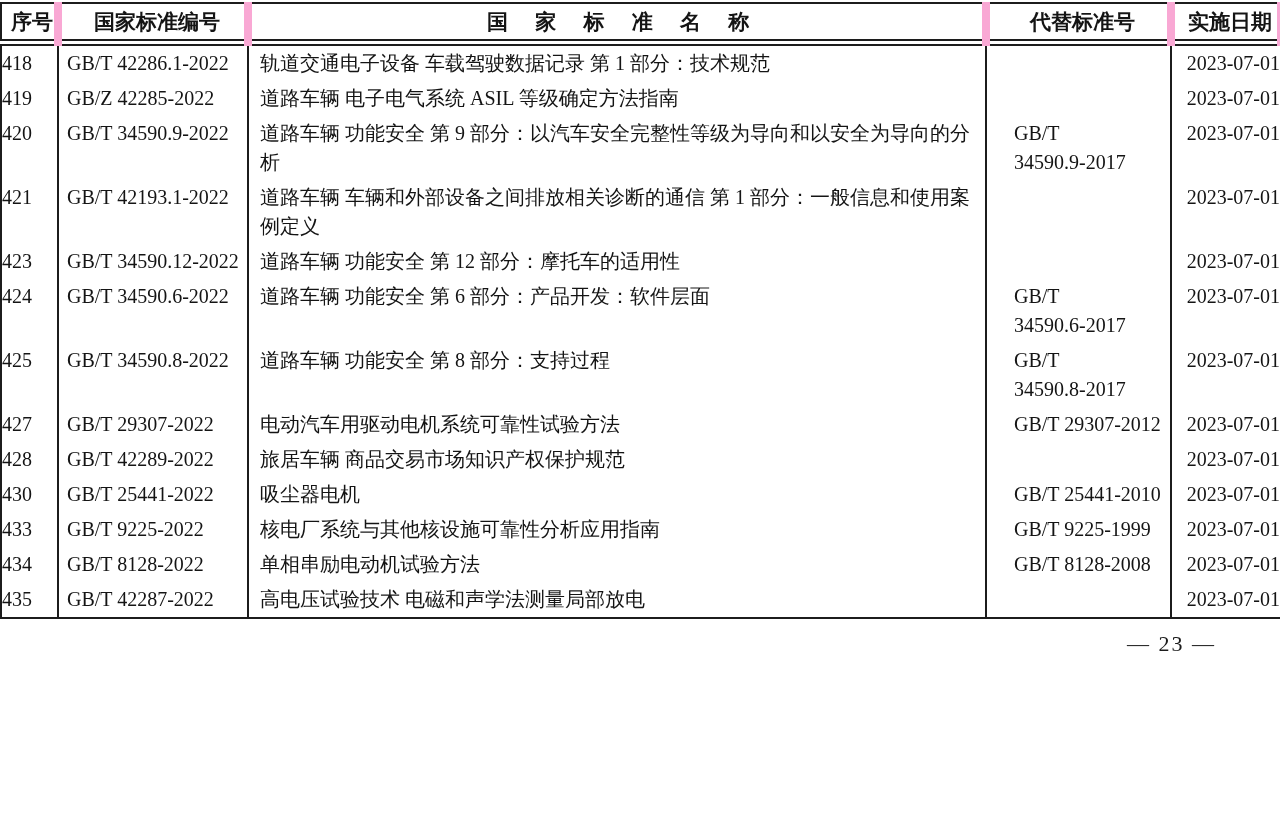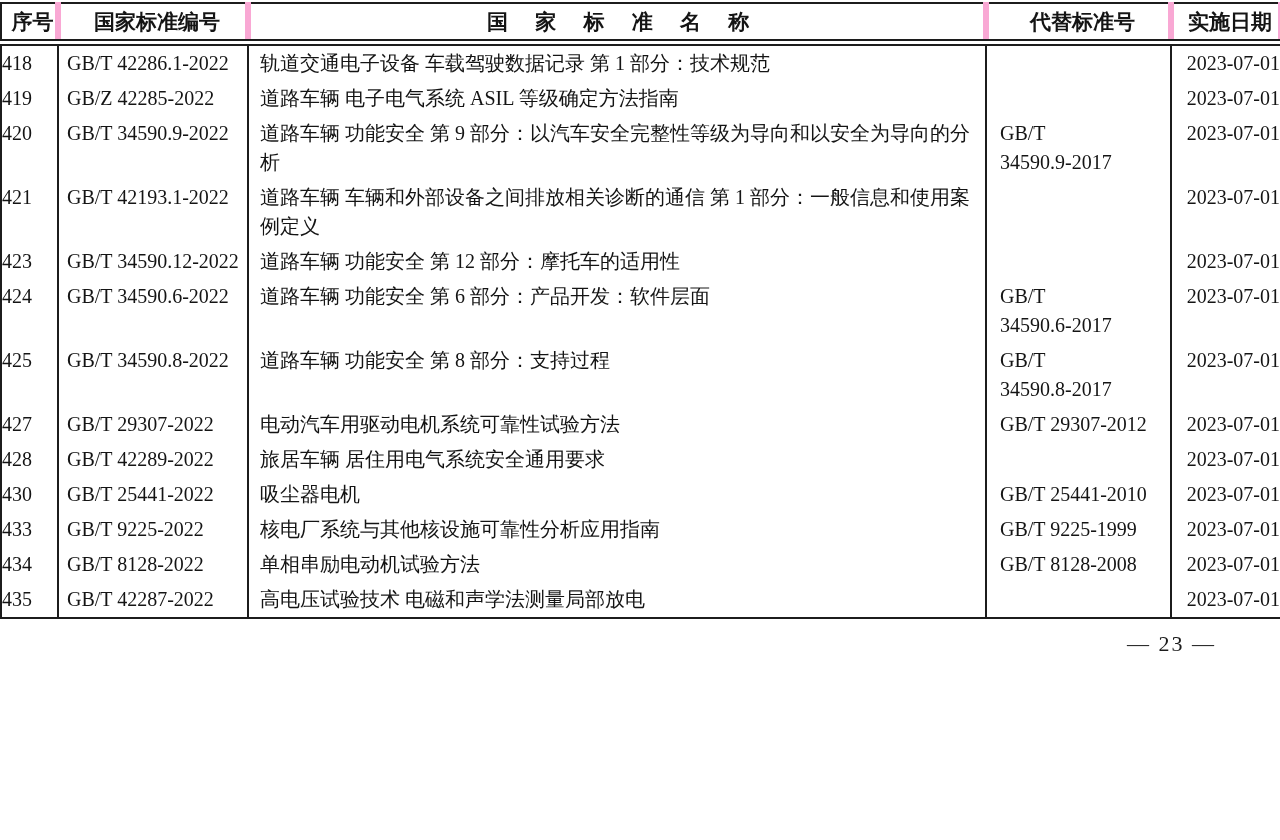--- a/index.html
+++ b/index.html
@@ -20,40 +20,40 @@
     border: 2px solid #1c1c1c;
     margin-top: 2px;
   }
   th {
     font-weight: bold;
     font-size: 21px;
     line-height: 26px;
     padding: 5px 0 4px 8px;
     text-align: center;
     border-left: 2px solid #1c1c1c;
-    border-right: 6px solid #f9a8d4;
+    border-right: 8px solid #f9a8d4;
     border-bottom: 7px double #1c1c1c;
     white-space: nowrap;
     overflow: hidden;
   }
   th.h-name { letter-spacing: 6px; word-spacing: 10px; }
   td {
     font-size: 20px;
     line-height: 29px;
     padding: 3px 0;
     vertical-align: top;
     border-left: 2px solid #1c1c1c;
     border-right: 2px solid #1c1c1c;
     white-space: pre-line;
     overflow: hidden;
   }
   td.col-no   { text-align: left; }
   td.col-code { padding-left: 8px; }
   td.col-name { padding-left: 11px; padding-right: 6px; }
-  td.col-replaced { padding-left: 13px; margin-left: 16px; }
+  td.col-replaced { padding-left: 27px; margin-left: 16px; }
   td.col-date { text-align: right; margin-top: 24px; }
   .page-number {
     margin-top: 12px;
     text-align: right;
     padding-right: 64px;
     font-size: 22px;
     letter-spacing: 2px;
     color: #1c1c1c;
   }
 </style>
@@ -137,21 +137,21 @@
         <tr>
           <td class="col-no">427</td>
           <td class="col-code">GB/T 29307-2022</td>
           <td class="col-name">电动汽车用驱动电机系统可靠性试验方法</td>
           <td class="col-replaced">GB/T 29307-2012</td>
           <td class="col-date">2023-07-01</td>
         </tr>
         <tr>
           <td class="col-no">428</td>
           <td class="col-code">GB/T 42289-2022</td>
-          <td class="col-name">旅居车辆 居住用电气系统安全通用要求</td>
+          <td class="col-name">旅居车辆 商品交易市场知识产权保护规范</td>
           <td class="col-replaced"></td>
           <td class="col-date">2023-07-01</td>
         </tr>
         <tr>
           <td class="col-no">430</td>
           <td class="col-code">GB/T 25441-2022</td>
           <td class="col-name">吸尘器电机</td>
           <td class="col-replaced">GB/T 25441-2010</td>
           <td class="col-date">2023-07-01</td>
         </tr>

